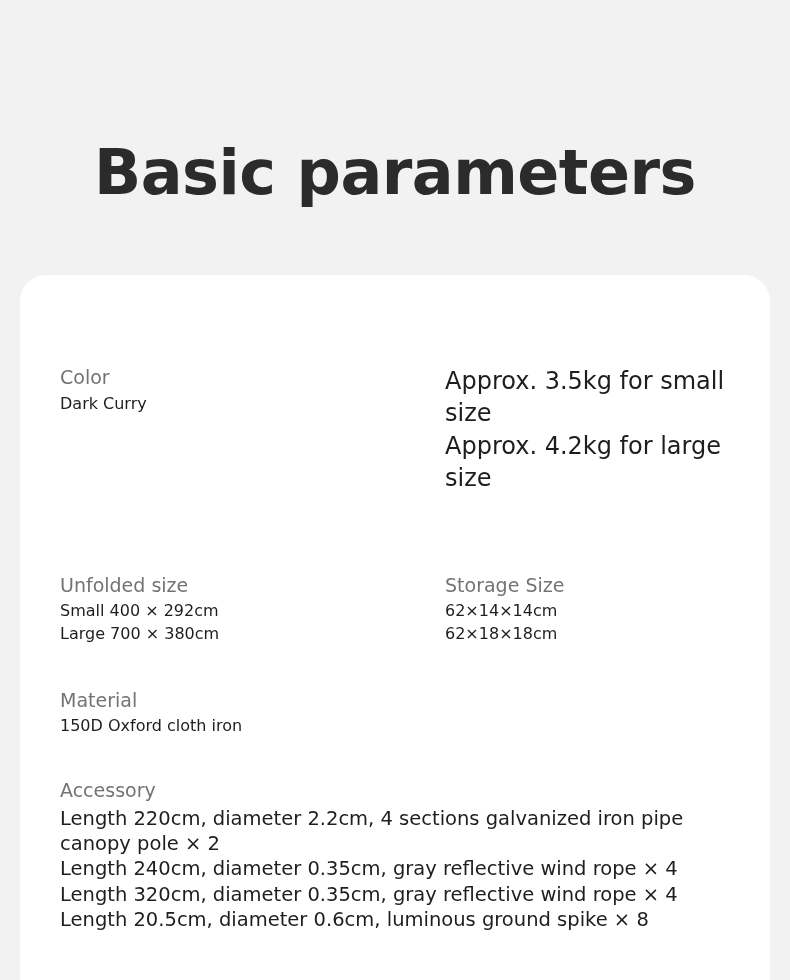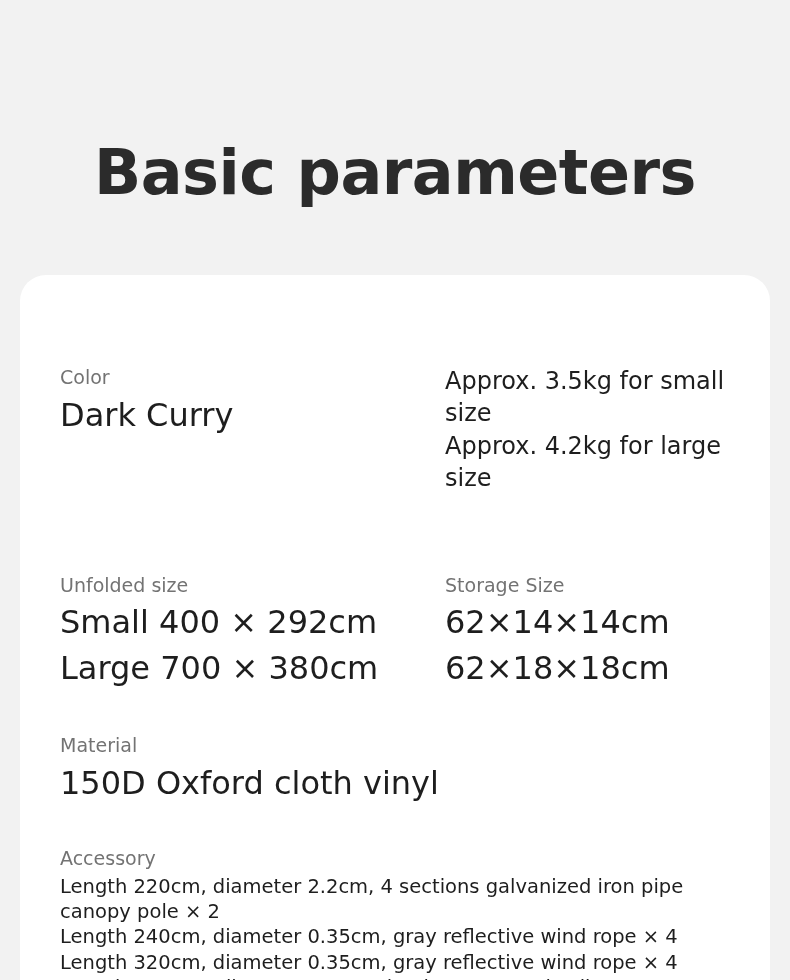--- a/index.html
+++ b/index.html
@@ -59,21 +59,21 @@
     flex: 1 1 auto;
   }
   .label {
     font-size: 19px;
     color: #737373;
     font-family: "DejaVu Sans", sans-serif;
     line-height: 1.35;
     margin-bottom: 2px;
   }
   .value {
-    font-size: 32px;
+    font-size: 16px;
     color: #1e1e1e;
     font-family: "DejaVu Sans", sans-serif;
     line-height: 1.42;
     white-space: pre-line;
   }
   .value.small {
     font-size: 24px;
     line-height: 1.35;
   }
   .value.accessory {
@@ -118,21 +118,21 @@
           <div class="value">62×14×14cm
 62×18×18cm</div>
         </div>
       </div>
 
       <div class="gap-2"></div>
 
       <div class="row">
         <div class="col-left">
           <div class="label">Material</div>
-          <div class="value">150D Oxford cloth vinyl</div>
+          <div class="value">150D Oxford cloth iron</div>
         </div>
       </div>
 
       <div class="gap-3"></div>
 
       <div class="row">
         <div class="col-right">
           <div class="label">Accessory</div>
           <div class="value accessory">Length 220cm, diameter 2.2cm, 4 sections galvanized iron pipe canopy pole × 2
 Length 240cm, diameter 0.35cm, gray reflective wind rope × 4

